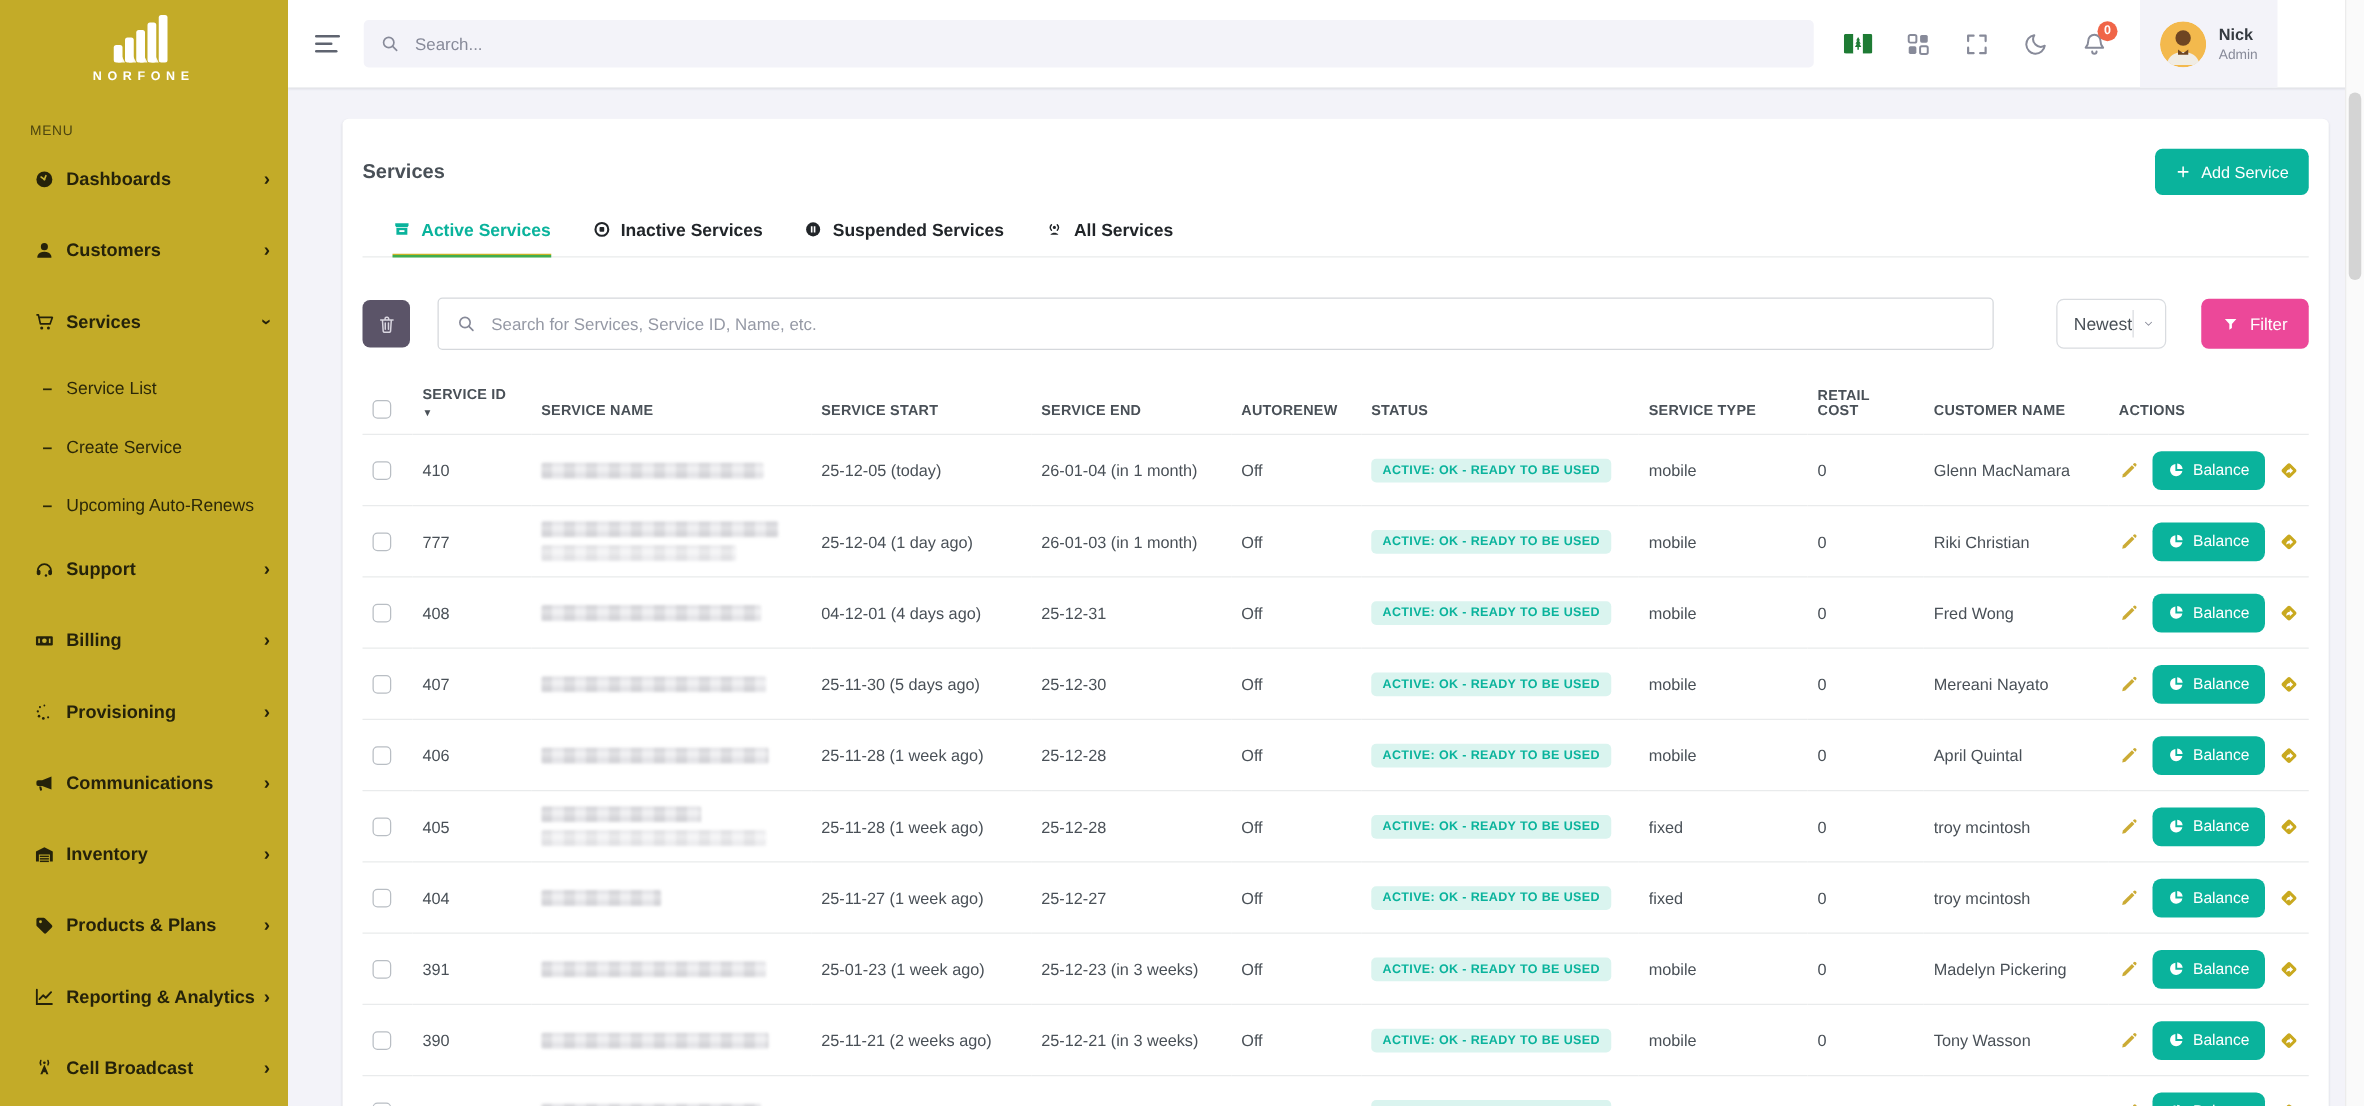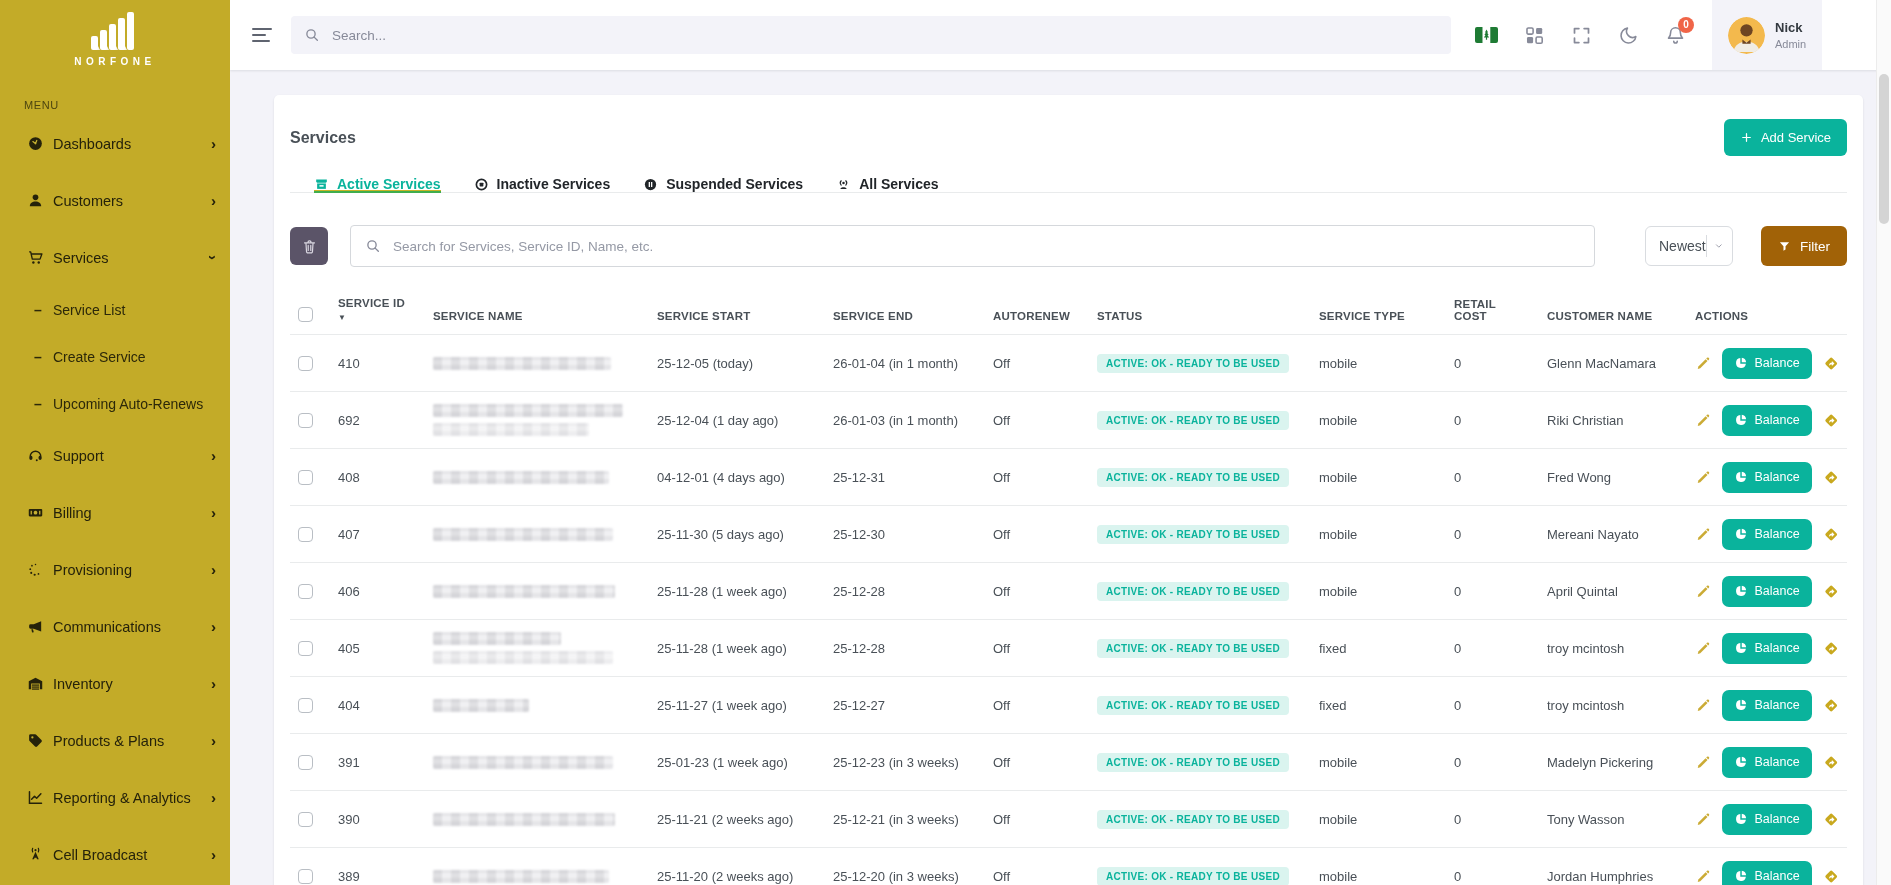--- a/index.html
+++ b/index.html
@@ -13,21 +13,21 @@
   .ic use { pointer-events:none; }
 
   
   .sidebar { position:fixed; left:0; top:0; width:230px; height:885px; background:#c3ab28; z-index:5; }
   .logo { display:flex; flex-direction:column; align-items:center; padding-top:10px; }
   .logo svg { display:block; }
   .brand-name { color:#fff; font-size:10px; font-weight:700; letter-spacing:4.5px; margin-top:2px; }
   .menu-label { padding:32px 0 4px 24px; font-size:11px; font-weight:400; letter-spacing:.6px; color:#4d450f; }
   .m-item { display:flex; align-items:center; height:57px; padding:0 14px 0 27px; font-size:14.5px; color:#25220a; cursor:pointer; }
   .m-item .ic { width:17px; height:17px; margin-right:9px; color:#25220a; flex:none; }
-  .m-item .lbl { font-weight:400; }
+  .m-item .lbl { font-weight:700; }
   .chev { margin-left:auto; font-size:15px; line-height:1; color:#25220a; font-weight:700; }
   .chev.down { transform:rotate(90deg); }
   .sub-item { display:flex; align-items:center; height:47px; padding-left:34px; font-size:14px; color:#2c2809; cursor:pointer; }
   .sub-item .dash { width:11px; margin-right:8px; font-weight:700; }
 
   
   .topbar { margin-left:230px; height:70px; background:#fff; display:flex; align-items:center; box-shadow:0 1px 2px rgba(56,65,74,.12); position:relative; z-index:4; }
   .hamburger { margin-left:22px; width:21px; cursor:pointer; }
   .hamburger span { display:block; height:2px; background:#5f6470; border-radius:1px; margin:4px 0; }
   .hamburger span:nth-child(1){ width:20px; }
@@ -49,37 +49,37 @@
 
   
   .page { margin-left:230px; padding:25px 28px 0 44px; }
   .card { background:#fff; border-radius:5px; box-shadow:0 1px 2px rgba(56,65,74,.15); height:800px; padding:16px 16px 0; }
   .card-head { display:flex; justify-content:space-between; align-items:center; padding:8px 0 0; }
   .page-title { font-size:16px; font-weight:700; color:#495057; }
   .btn-add { background:#0ab39c; color:#fff; border:none; border-radius:6px; height:37px; padding:0 16px; font-size:13px; font-family:inherit; display:flex; align-items:center; gap:8px; cursor:pointer; }
   .btn-add .ic { width:13px; height:13px; }
 
   .tabs { display:flex; gap:33px; margin-top:20px; border-bottom:1px solid #e9ebec; padding-left:24px; }
-  .tab { display:flex; align-items:center; gap:8px; font-size:14px; font-weight:700; color:#212529; position:relative; cursor:pointer; }
+  .tab { display:flex; align-items:flex-start; gap:8px; padding-bottom:13px; font-size:14px; font-weight:700; color:#212529; position:relative; cursor:pointer; }
   .tab .ic { width:15px; height:15px; }
   .tab.active { color:#0ab39c; }
   .tab.active::after { content:""; position:absolute; left:0; right:0; bottom:-1px; height:3px;
     background:linear-gradient(to bottom, #c9b227 0 1.2px, #3fae4e 1.2px); }
 
   .filter-row { display:flex; align-items:center; margin-top:32px; }
   .btn-trash { width:38px; height:38px; background:#5b5468; border:none; border-radius:6px; color:#d9d6e0; display:flex; align-items:center; justify-content:center; cursor:pointer; flex:none; }
   .btn-trash .ic { width:17px; height:17px; }
   .svc-search { flex:1; height:42px; margin:0 22px; border:1px solid #d5d8dc; border-radius:4px; display:flex; align-items:center; padding:0 14px; background:#fff; }
   .svc-search .ic { width:16px; height:16px; color:#878a99; flex:none; }
   .svc-search input { border:none; outline:none; background:transparent; margin-left:10px; width:100%; font-size:13.5px; color:#495057; font-family:Liberation Sans, sans-serif; }
   .svc-search input::placeholder { color:#9599a5; }
   .sort-box { width:88px; height:40px; border:1px solid #d9dce0; border-radius:6px; display:flex; align-items:center; padding:0 0 0 13px; font-size:14px; color:#495057; cursor:pointer; background:#fff; flex:none;margin-left:28px; }
   .sort-box .sep { width:1px; height:22px; background:#d9dce0; margin-left:auto; }
   .sort-box .ic { width:14px; height:14px; color:#878a99; margin:0 8px; }
-  .btn-filter { margin-left:28px; height:40px; background:#a16207; color:#fff; border:none; border-radius:6px; padding:0 17px; font-size:13.5px; font-family:inherit; display:flex; align-items:center; gap:9px; cursor:pointer; flex:none; }
+  .btn-filter { margin-left:28px; height:40px; background:#ec4899; color:#fff; border:none; border-radius:6px; padding:0 17px; font-size:13.5px; font-family:inherit; display:flex; align-items:center; gap:9px; cursor:pointer; flex:none; }
   .btn-filter .ic { width:13px; height:13px; }
 
   
   .table-wrap { margin-top:26px; }
   table { width:100%; border-collapse:collapse; table-layout:fixed; }
   th { font-size:11.5px; font-weight:700; color:#495057; text-align:left; padding:4px 8px 12px; vertical-align:bottom; letter-spacing:.2px; }
   td { font-size:13px; color:#495057; padding:0 8px; height:57px; border-top:1px solid #e9ebec; vertical-align:middle; }
   col.c-check { width:40px; } col.c-id { width:95px; } col.c-name { width:224px; }
   col.c-start { width:176px; } col.c-end { width:160px; } col.c-auto { width:104px; }
   col.c-status { width:222px; } col.c-type { width:135px; } col.c-cost { width:93px; }
@@ -533,21 +533,21 @@
                       <use href="#sym-diamond-arrow" xlink:href="#sym-diamond-arrow"></use>
                     </svg>
                   </button>
                 </div>
               </td>
             </tr>
             <tr>
               <td>
                 <input class="cb" type="checkbox" style="">
               </td>
-              <td>692</td>
+              <td>777</td>
               <td>
                 <div class="blur-line" style="width:190px"></div>
                 <div class="blur-line" style="width:156px"></div>
               </td>
               <td>25-12-04 (1 day ago)</td>
               <td>26-01-03 (in 1 month)</td>
               <td>Off</td>
               <td><span class="status-badge">ACTIVE: OK - READY TO BE USED</span></td>
               <td>mobile</td>
               <td>0</td>

